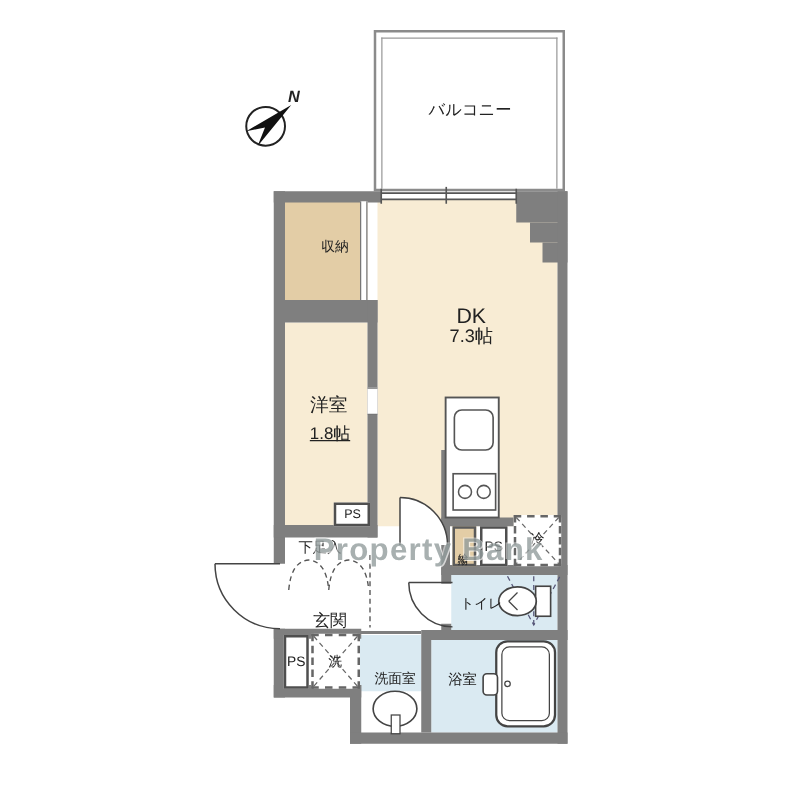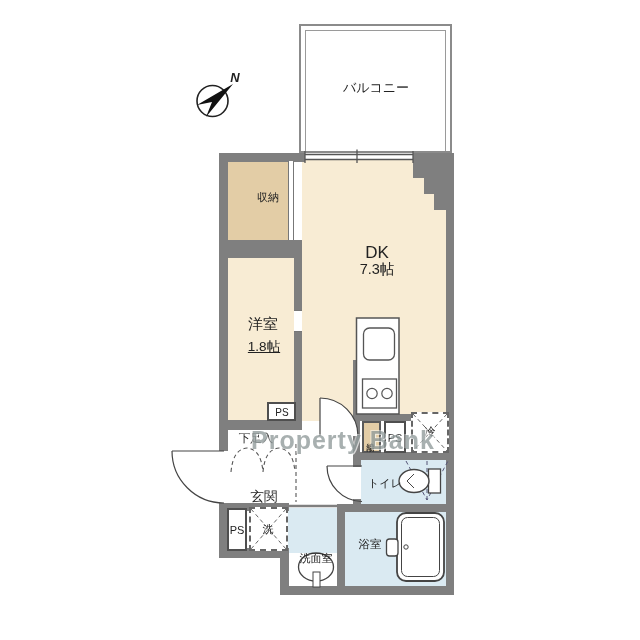--- a/index.html
+++ b/index.html
@@ -155,19 +155,19 @@
   <div class="lbl" style="left:264px;top:347px;font-size:13.5px;text-decoration:underline;">1.8帖</div>
   <div class="lbl" style="left:282px;top:412px;font-size:10px;">PS</div>
   <div class="lbl" style="left:256px;top:438px;font-size:11.5px;">下足入</div>
   <div class="lbl" style="left:264px;top:497px;font-size:13.5px;">玄関</div>
   <div class="lbl vert" style="left:371px;top:437px;font-size:8.5px;">給湯</div>
   <div class="lbl" style="left:395px;top:438px;font-size:11px;">PS</div>
   <div class="lbl" style="left:430px;top:431px;font-size:11px;">冷</div>
   <div class="lbl" style="left:385px;top:483px;font-size:11px;">トイレ</div>
   <div class="lbl" style="left:237px;top:530px;font-size:11px;">PS</div>
   <div class="lbl" style="left:268px;top:529px;font-size:11px;">洗</div>
-  <div class="lbl" style="left:316px;top:558px;font-size:11px;">洗面室</div>
+  <div class="lbl" style="left:316px;top:543px;font-size:11px;">洗面室</div>
   <div class="lbl" style="left:370px;top:544px;font-size:11.5px;">浴室</div>
   <div class="lbl" style="left:235px;top:77px;font-size:13px;font-style:italic;font-weight:700;">N</div>
 
   <div class="watermark" style="left:251px;top:426px;font-size:25px;">Property Bank</div>
 
 </div>
 
 </body></html>

